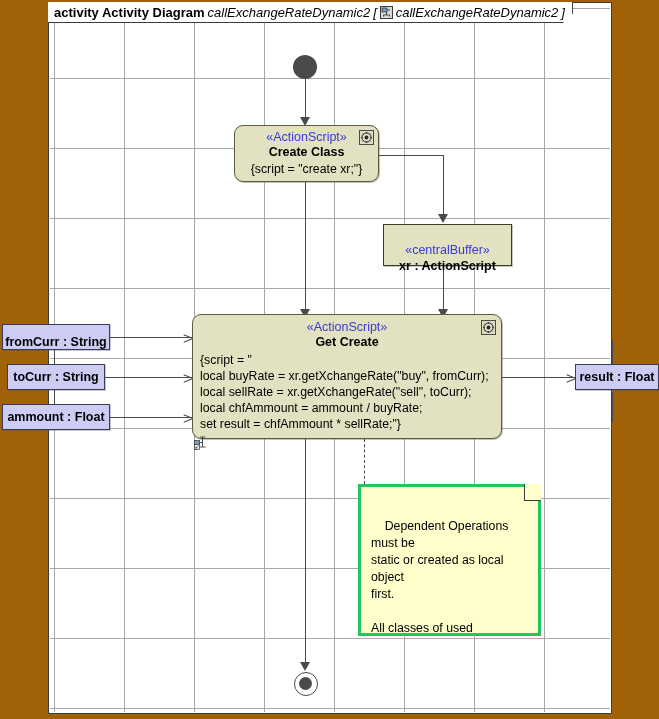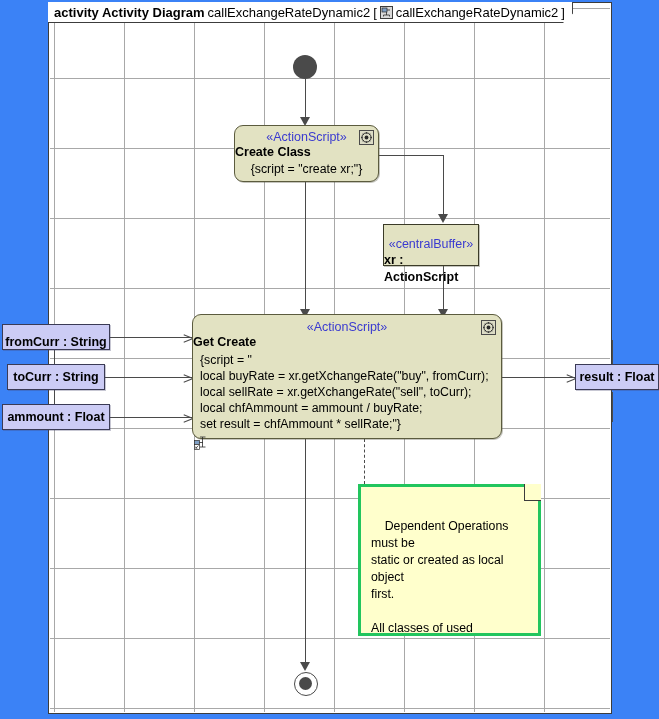--- a/index.html
+++ b/index.html
@@ -9,21 +9,21 @@
   }
   body {
     font-family: "Liberation Sans", sans-serif;
     -webkit-font-smoothing: antialiased;
   }
 
   #canvas {
     position: relative;
     width: 659px;
     height: 719px;
-    background: #3b82f6;
+    background: #a16207;
     overflow: hidden;
   }
 
   
   #frame {
     position: absolute;
     left: 48px;
     top: 2px;
     width: 564px;
     height: 712px;
@@ -63,21 +63,21 @@
     border-top: none;
     border-left: none;
     box-sizing: border-box;
     font-size: 13px;
     color: #000;
     white-space: nowrap;
     -webkit-clip-path: polygon(0 0, 100% 0, 100% 55%, calc(100% - 10px) 100%, 0 100%);
     clip-path: polygon(0 0, 100% 0, 100% 55%, calc(100% - 10px) 100%, 0 100%);
   }
   #frame-title .kw { font-weight: bold; }
-  #frame-title .nm { font-weight: normal; }
+  #frame-title .nm { font-weight: normal; font-style: italic; }
 
   
   .line   { position: absolute; background: #4a4a4a; }
   .vline  { width: 1px; }
   .hline  { height: 1px; }
 
   .dash-v {
     position: absolute;
     width: 0;
     border-left: 1px dashed #4a4a4a;
@@ -119,21 +119,21 @@
   }
   .stereo {
     color: #3a3ad0;
     font-size: 12.5px;
     text-align: center;
   }
   .node-name {
     color: #000;
     font-size: 12.5px;
     font-weight: bold;
-    text-align: left;
+    text-align: center;
   }
   .script-body {
     font-size: 12.3px;
     color: #000;
     line-height: 16px;
     white-space: pre;
   }
 
   
   .gear-btn {
@@ -294,21 +294,21 @@
     <div class="script-body" style="margin-top:2px; text-align:center;">{script = "create xr;"}</div>
     <div class="gear-btn" style="right:4px; top:4px;">
       <svg width="11" height="11" viewBox="0 0 11 11">
         <circle cx="5.5" cy="5.5" r="4.6" fill="none" stroke="#2a2a2a" stroke-width="1"></circle>
         <circle cx="5.5" cy="5.5" r="1.9" fill="#2a2a2a"></circle>
         <path d="M5.5 0.2 V1.6 M5.5 9.4 V10.8 M0.2 5.5 H1.6 M9.4 5.5 H10.8 M1.8 1.8 L2.8 2.8 M8.2 8.2 L9.2 9.2 M9.2 1.8 L8.2 2.8 M2.8 8.2 L1.8 9.2" stroke="#2a2a2a" stroke-width="1"></path>
       </svg>
     </div>
   </div>
 
-  <div class="buffer-node" style="left:383px; top:224px; width:96px; height:42px; padding-top:11px;">
+  <div class="buffer-node" style="left:383px; top:224px; width:129px; height:42px; padding-top:17px;">
     <div class="stereo">«centralBuffer»</div>
     <div class="node-name">xr : ActionScript</div>
   </div>
 
   <div class="action-node" style="left:192px; top:314px; width:310px; height:125px;">
     <div class="stereo" style="margin-top:5px;">«ActionScript»</div>
     <div class="node-name" style="margin-top:1px;">Get Create</div>
     <div class="script-body" style="margin:3px 0 0 7px;">{script = "
 local buyRate = xr.getXchangeRate("buy", fromCurr);
 local sellRate = xr.getXchangeRate("sell", toCurr);

